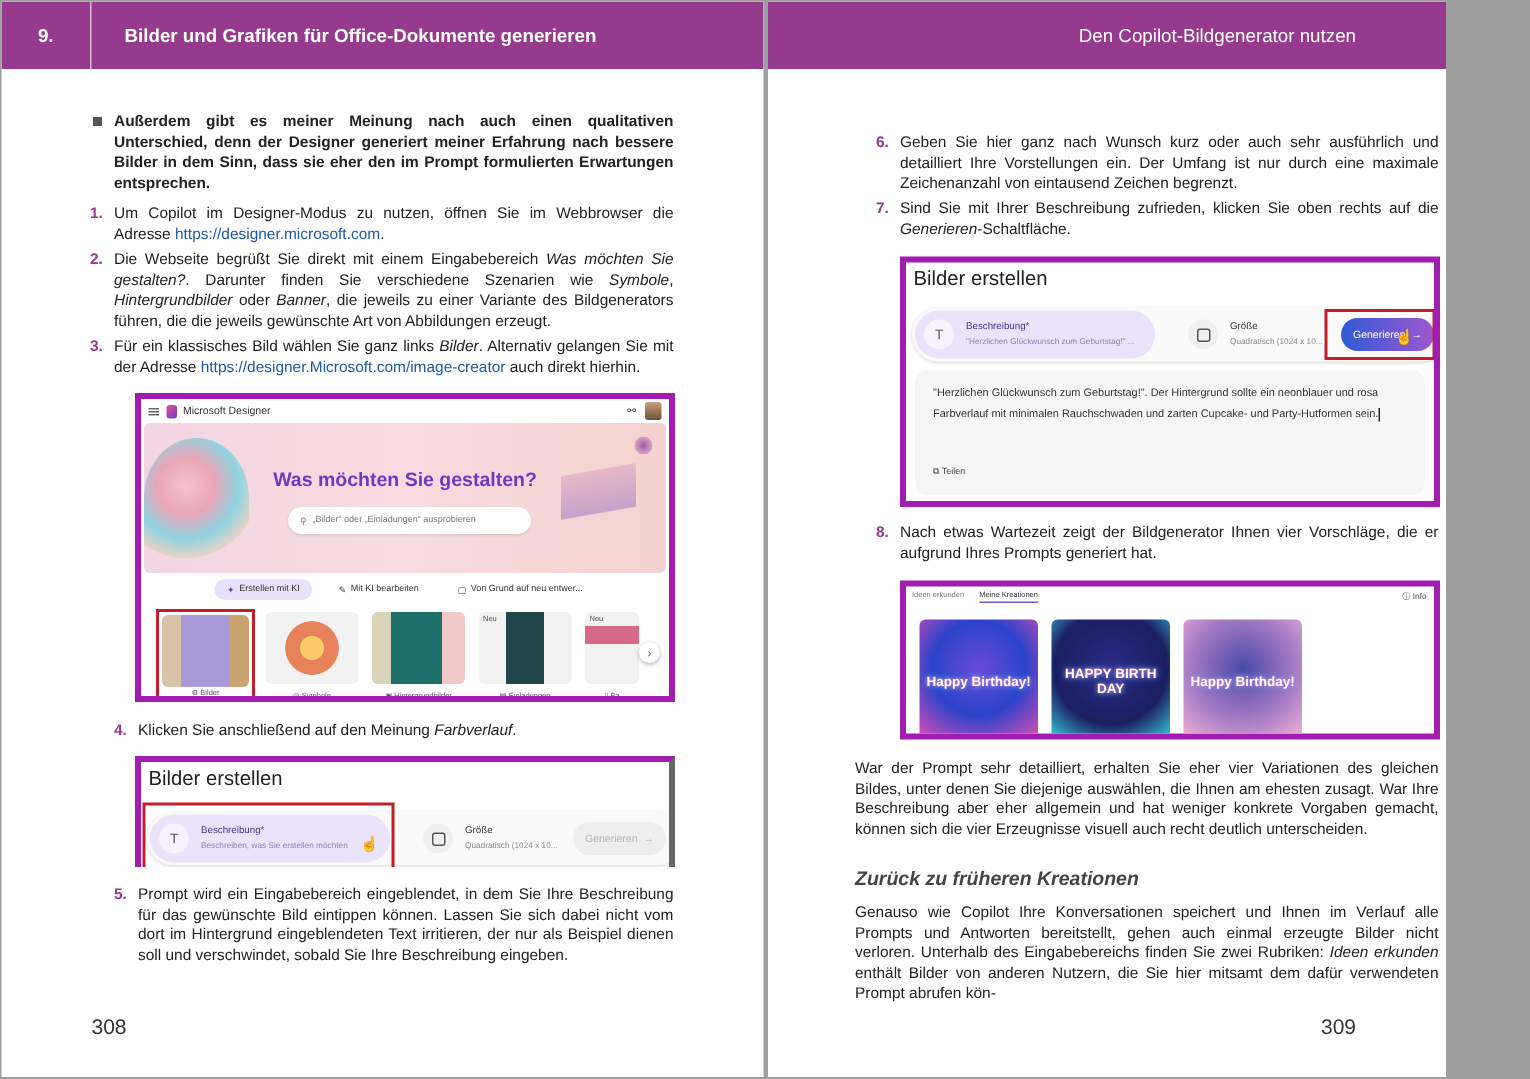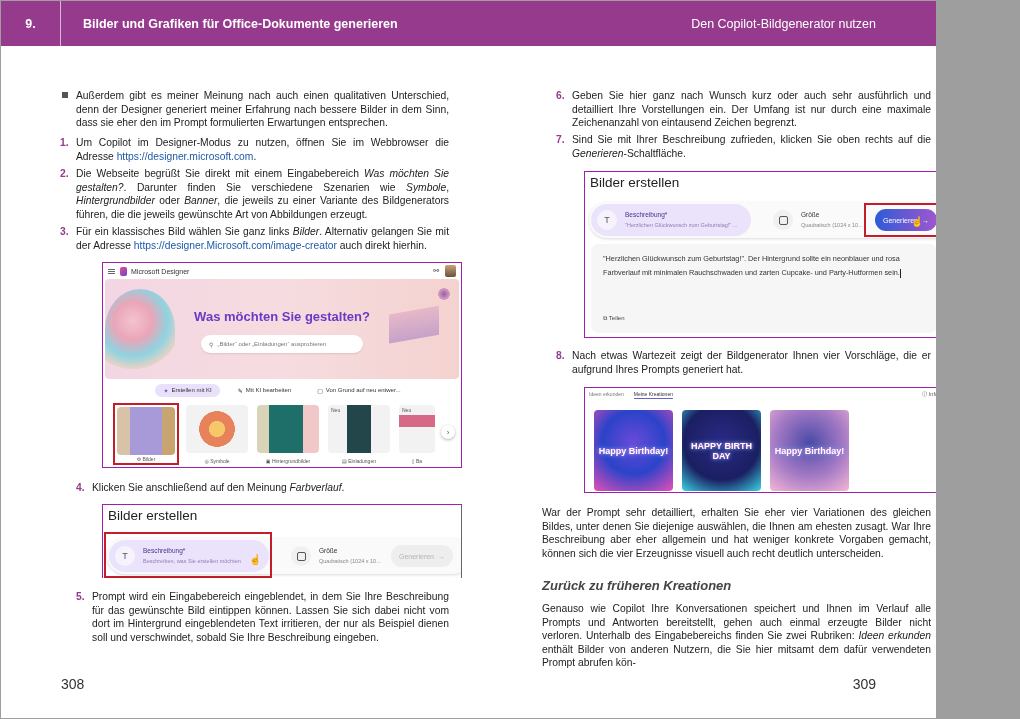--- a/index.html
+++ b/index.html
@@ -1,36 +1,36 @@
 <!DOCTYPE html>
 <html><head>
 <meta charset="utf-8">
 <style>
   * { box-sizing: border-box; margin: 0; padding: 0; }
   html, body { width: 1020px; height: 719px; overflow: hidden; background: #9e9e9e; }
   body { font-family: "Liberation Sans", sans-serif; color: #222; position: relative; }
   .spread { position: absolute; left: 0; top: 0; width: 1020px; height: 719px; }
   .page { position: absolute; top: 1px; height: 717px; background: #fff; overflow: hidden; }
   .page.left { left: 1px; width: 508px; }
-  .page.right { left: 484px; width: 452px; }
+  .page.right { left: 512px; width: 452px; }
   .header { position: absolute; top: 0; left: 0; right: 0; height: 45px; background: #953a8c; color: #fff; font-weight: bold; font-size: 12.5px; }
   .header .chapnum { position: absolute; left: 0; top: 0; width: 60px; height: 45px; border-right: 1px solid #d7b6d3; display: flex; align-items: center; justify-content: center; }
   .header .chaptitle { position: absolute; left: 82px; top: 0; height: 45px; display: flex; align-items: center; }
   .header .sectitle { position: absolute; right: 60px; top: 0; height: 45px; display: flex; align-items: center; font-weight: normal; }
   .pagenum { position: absolute; bottom: 26px; font-size: 14px; color: #333; }
   .left .pagenum { left: 60px; }
   .right .pagenum { right: 60px; }
   .body-text { font-size: 10.3px; line-height: 13.6px; color: #222; text-align: justify; }
   .para { position: absolute; }
   .item { position: absolute; padding-left: 16px; }
   .item .num { position: absolute; left: 0; top: 0; color: #953a8c; font-weight: bold; }
   .item .bullet { position: absolute; left: 2px; top: 3px; width: 6px; height: 6px; background: #555; }
   .link { color: #1e5aa8; }
   em { font-style: italic; }
-  .shot { position: absolute; border: 1px solid #a21caf; background: #fff; overflow: hidden; margin-left: 12px; }
+  .shot { position: absolute; border: 4px solid #a21caf; background: #fff; overflow: hidden; }
   .h2 { position: absolute; font-size: 13px; font-weight: bold; color: #444; }
 
   
   .ds-top { height: 16px; display: flex; align-items: center; font-size: 7px; padding: 0 5px; color: #333; }
   .ds-top .burger { width: 7px; height: 5px; border-top: 1px solid #666; border-bottom: 1px solid #666; position: relative; margin-right: 5px; }
   .ds-top .burger::after { content: ""; position: absolute; left: 0; right: 0; top: 1px; border-top: 1px solid #666; }
   .ds-top .logo { width: 7px; height: 9px; border-radius: 2px; background: linear-gradient(135deg,#e94f8a,#6b3fd4); margin-right: 4px; }
   .ds-top .right-icons { margin-left: auto; display: flex; align-items: center; gap: 6px; }
   .ds-top .avatar { width: 11px; height: 12px; background: linear-gradient(#c9a27a,#6d5138); border-radius: 2px; }
   .ds-hero { position: absolute; left: 2px; right: 2px; top: 16px; height: 100px; border-radius: 4px; background: linear-gradient(90deg,#f3d6e3 0%,#f6dce0 50%,#f4d2cf 100%); }
@@ -86,21 +86,21 @@
 <body>
 
 <div class="spread">
 
   <div class="page left">
     <div class="header">
       <div class="chapnum">9.</div>
       <div class="chaptitle">Bilder und Grafiken für Office-Dokumente generieren</div>
     </div>
 
-    <div class="item body-text" style="left:59px; top:88px; width:389px;">
+    <div class="item body-text" style="left:59px; top:74px; width:389px;font-weight:bold;">
       <span class="bullet"></span>
       <span>Außerdem gibt es meiner Meinung nach auch einen qualitativen Unterschied, denn der Designer generiert meiner Erfahrung nach bessere Bilder in dem Sinn, dass sie eher den im Prompt formulierten Erwartungen entsprechen.</span>
     </div>
 
     <div class="item body-text" style="left:59px; top:135px; width:389px;">
       <span class="num">1.</span>
       <span>Um Copilot im Designer-Modus zu nutzen, öffnen Sie im Webbrowser die Adresse </span><span class="link">https://designer.microsoft.com</span><span>.</span>
     </div>
 
     <div class="item body-text" style="left:59px; top:166px; width:389px;">

